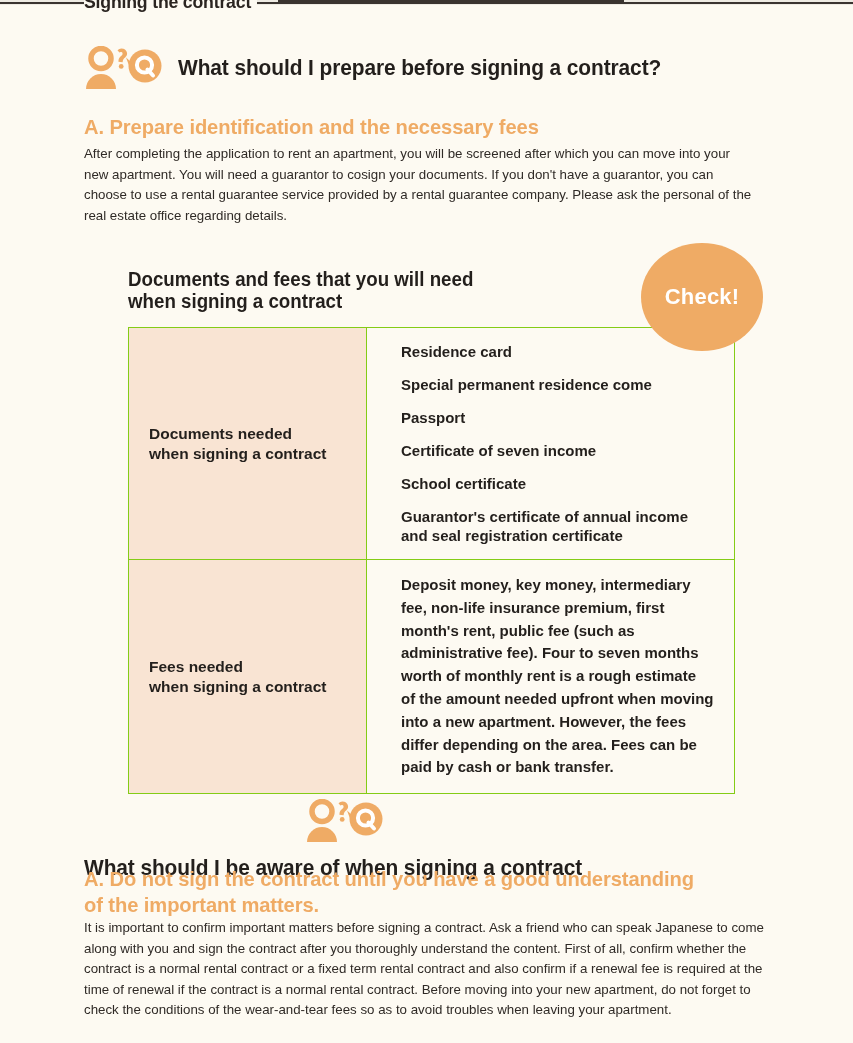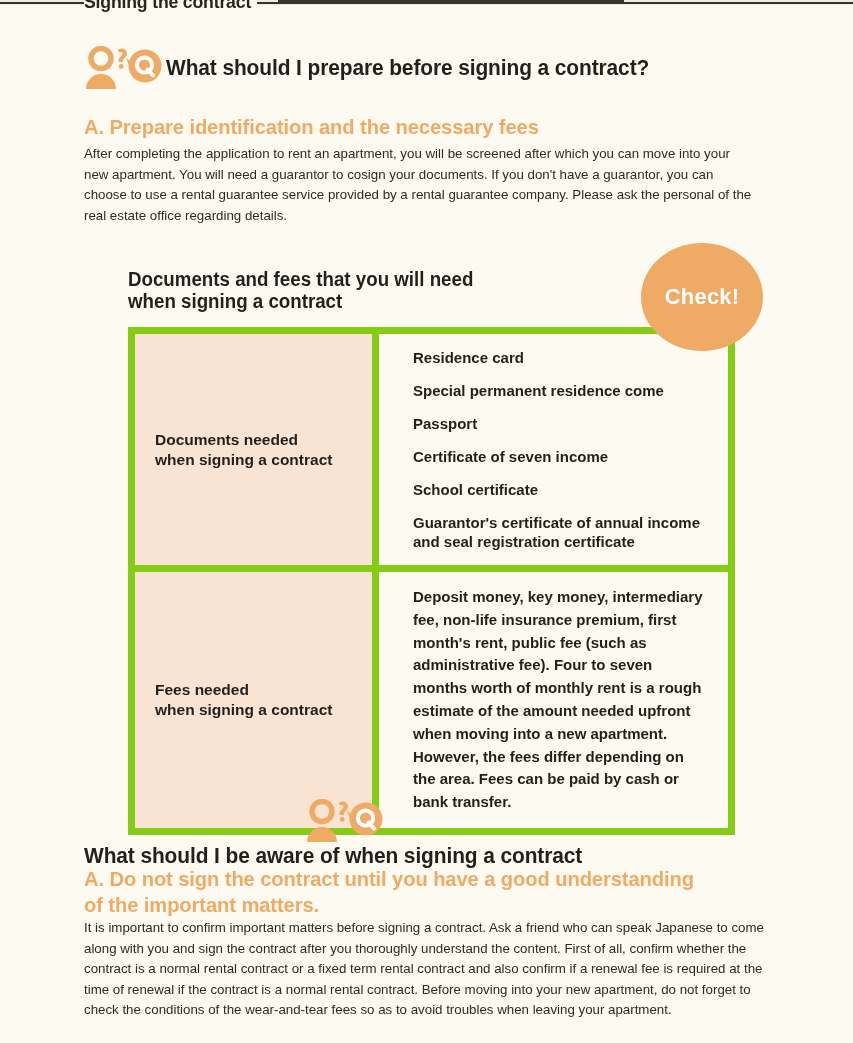--- a/index.html
+++ b/index.html
@@ -66,20 +66,21 @@
     width: 853px;
     height: 1043px;
   }
 
   
   .q-block {
     position: absolute;
     left: 84px;
     display: flex;
     align-items: center;
+    gap: 12px;
   }
   .q-icon {
     width: 82px;
     height: 44px;
     flex: 0 0 auto;
     display: block;
   }
   .q-text {
     font-family: "Liberation Sans Narrow", "Liberation Sans", sans-serif;
     font-weight: bold;
@@ -153,21 +154,21 @@
 
   .info-table {
     position: absolute;
     left: 128px;
     top: 327px;
     width: 607px;
     border-collapse: collapse;
     table-layout: fixed;
   }
   .info-table td {
-    border: 7px solid #84cc16;
+    border: 1px solid #84cc16;
     vertical-align: middle;
     padding: 0;
   }
   .info-table td.label-cell {
     width: 217px;
     background: #f9e4d3;
     padding: 10px 0 10px 20px;
     font-family: "Liberation Sans Narrow", "Liberation Sans", sans-serif;
     font-weight: bold;
     font-size: 15.5px;

